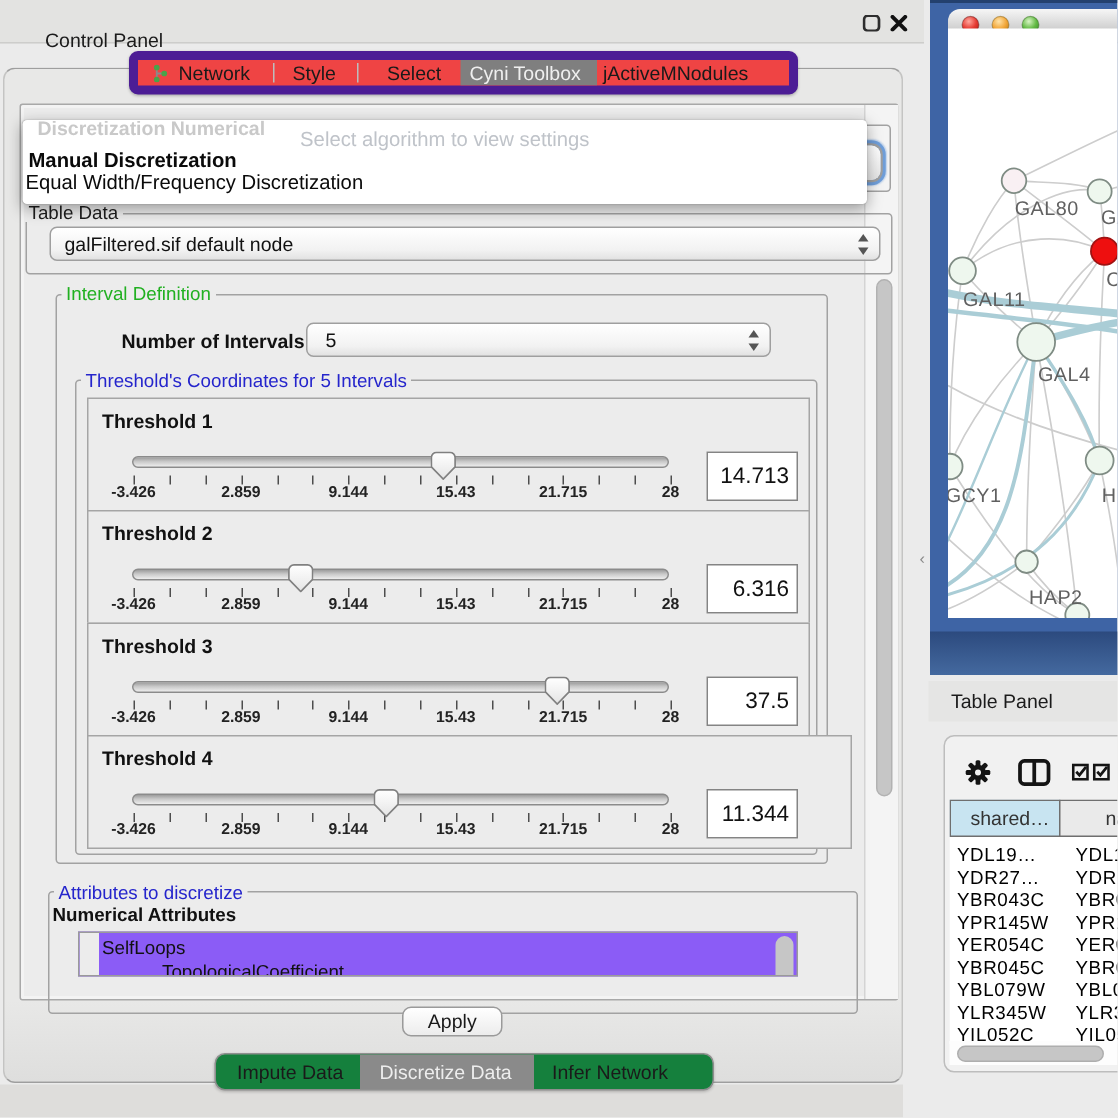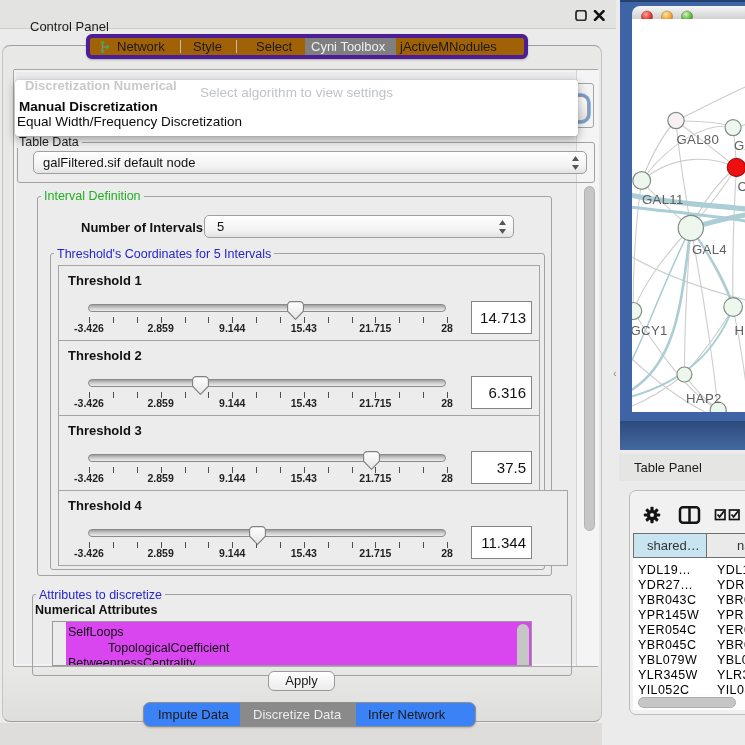--- a/index.html
+++ b/index.html
@@ -210,50 +210,50 @@
         </linearGradient>
       </defs>
       <path d="M4 0.6 H13 A3.4 3.4 0 0 1 16.4 4 V10.2 L8.5 18.4 L0.6 10.2 V4 A3.4 3.4 0 0 1 4 0.6 Z" fill="url(#th3)" stroke="#808080" stroke-width="1.1"></path>
     </svg>
     <div class="vbox" style="left:412px;top:35px;">11.344</div>
   </div>
 
 <div class="grp" style="left:32px;top:594px;width:538px;height:80px;"></div>
 <div class="grplab" style="left:36px;top:589px;color:#2525cc;">Attributes to discretize</div>
 <div class="abs bold" style="left:35px;top:603px;font-size:12.5px;color:#111;">Numerical Attributes</div>
-<div class="abs" style="left:52px;top:621px;width:480px;height:45px;background:#d946ef;border:1px solid #9a9a9a;box-sizing:border-box;overflow:hidden;">
+<div class="abs" style="left:52px;top:621px;width:480px;height:30px;background:#8b5cf6;border:1px solid #9a9a9a;box-sizing:border-box;overflow:hidden;">
  <div style="position:absolute;left:0;top:0;width:13px;height:45px;background:#ececec;"></div>
  <div class="abs" style="left:15px;top:3px;font-size:12.5px;color:#111;">SelfLoops</div>
  <div class="abs" style="left:15px;top:18.5px;font-size:12.5px;color:#111;margin-left:40px;">TopologicalCoefficient</div>
  <div class="abs" style="left:15px;top:34px;font-size:12.5px;color:#111;">BetweennessCentrality</div>
  <div class="abs" style="left:464px;top:2px;width:12px;height:60px;background:#c6c6c6;border-radius:6px;"></div>
 </div>
 
 <div class="abs" style="left:584px;top:186px;width:11px;height:345px;background:#c6c6c6;border:1px solid #b2b2b2;border-radius:6px;box-sizing:border-box;"></div>
 
 <div class="abs" style="left:268px;top:671px;width:67px;height:20px;background:linear-gradient(#ffffff,#ececec);border:1px solid #9a9a9a;border-radius:6px;box-sizing:border-box;text-align:center;font-size:13px;line-height:18px;color:#1a1a1a;">Apply</div>
 
-<div class="abs" style="left:86px;top:34px;width:434px;height:17px;background:#a16207;border:4px solid #4c1d95;border-radius:6px;box-shadow:0 1px 2px rgba(0,0,0,0.25);overflow:hidden;">
+<div class="abs" style="left:86px;top:34px;width:434px;height:17px;background:#ef4444;border:6px solid #4c1d95;border-radius:6px;box-shadow:0 1px 2px rgba(0,0,0,0.25);overflow:hidden;">
  <div class="abs" style="left:215px;top:0;width:91px;height:17px;background:#7f7f7f;"></div>
  <div class="abs" style="left:90px;top:2px;width:1px;height:13px;background:#bdbdbd;"></div>
  <div class="abs" style="left:146px;top:2px;width:1px;height:13px;background:#bdbdbd;"></div>
  <svg class="abs" style="left:10px;top:2.5px;" width="11" height="12" viewBox="0 0 11 12">
   <path d="M2.5 2 V10 M2.5 6 H7.5" stroke="#8a8a8a" stroke-width="1.2" fill="none"></path>
   <circle cx="2.5" cy="2" r="1.9" fill="#4aa34a"></circle>
       <circle cx="2.5" cy="10" r="1.9" fill="#4aa34a"></circle>
       <circle cx="7.5" cy="6" r="1.9" fill="#4aa34a"></circle>
  </svg>
  <div class="abs" style="left:27px;top:1px;font-size:13px;color:#1a1a1a;">Network</div>
  <div class="abs" style="left:103px;top:1px;font-size:13px;color:#1a1a1a;">Style</div>
  <div class="abs" style="left:166px;top:1px;font-size:13px;color:#1a1a1a;">Select</div>
  <div class="abs" style="left:221px;top:1px;font-size:13px;color:#efefef;">Cyni Toolbox</div>
  <div class="abs" style="left:310px;top:1px;font-size:13px;color:#1a1a1a;">jActiveMNodules</div>
 </div>
 
-<div class="abs" style="left:143px;top:702px;width:331px;height:23px;background:#3b82f6;border:1px solid #8f8f8f;border-radius:7px;box-shadow:0 1px 2px rgba(0,0,0,0.2);overflow:hidden;">
+<div class="abs" style="left:143px;top:702px;width:331px;height:23px;background:#15803d;border:1px solid #8f8f8f;border-radius:7px;box-shadow:0 1px 2px rgba(0,0,0,0.2);overflow:hidden;">
  <div class="abs" style="left:96px;top:0;width:116px;height:23px;background:#8a8a8a;"></div>
  <div class="abs" style="left:14px;top:4px;font-size:13px;color:#1a1a1a;">Impute Data</div>
  <div class="abs" style="left:109px;top:4px;font-size:13px;color:#ededed;">Discretize Data</div>
  <div class="abs" style="left:224px;top:4px;font-size:13px;color:#1a1a1a;">Infer Network</div>
 </div>
 
 <div class="abs" style="left:15px;top:80px;width:563px;height:56px;background:#fff;border-radius:3px;box-shadow:0 3px 10px rgba(0,0,0,0.35),0 0 1px rgba(0,0,0,0.3);"></div>
 <div class="abs" style="left:25px;top:78px;font-size:13px;font-weight:bold;color:#c9c9c9;">Discretization Numerical</div>
 <div class="abs" style="left:0;top:85px;width:593px;text-align:center;font-size:13.5px;color:#bfc3c9;">Select algorithm to view settings</div>
 <div class="abs" style="left:19px;top:99px;font-size:13.5px;font-weight:bold;color:#0a0a0a;">Manual Discretization</div>

